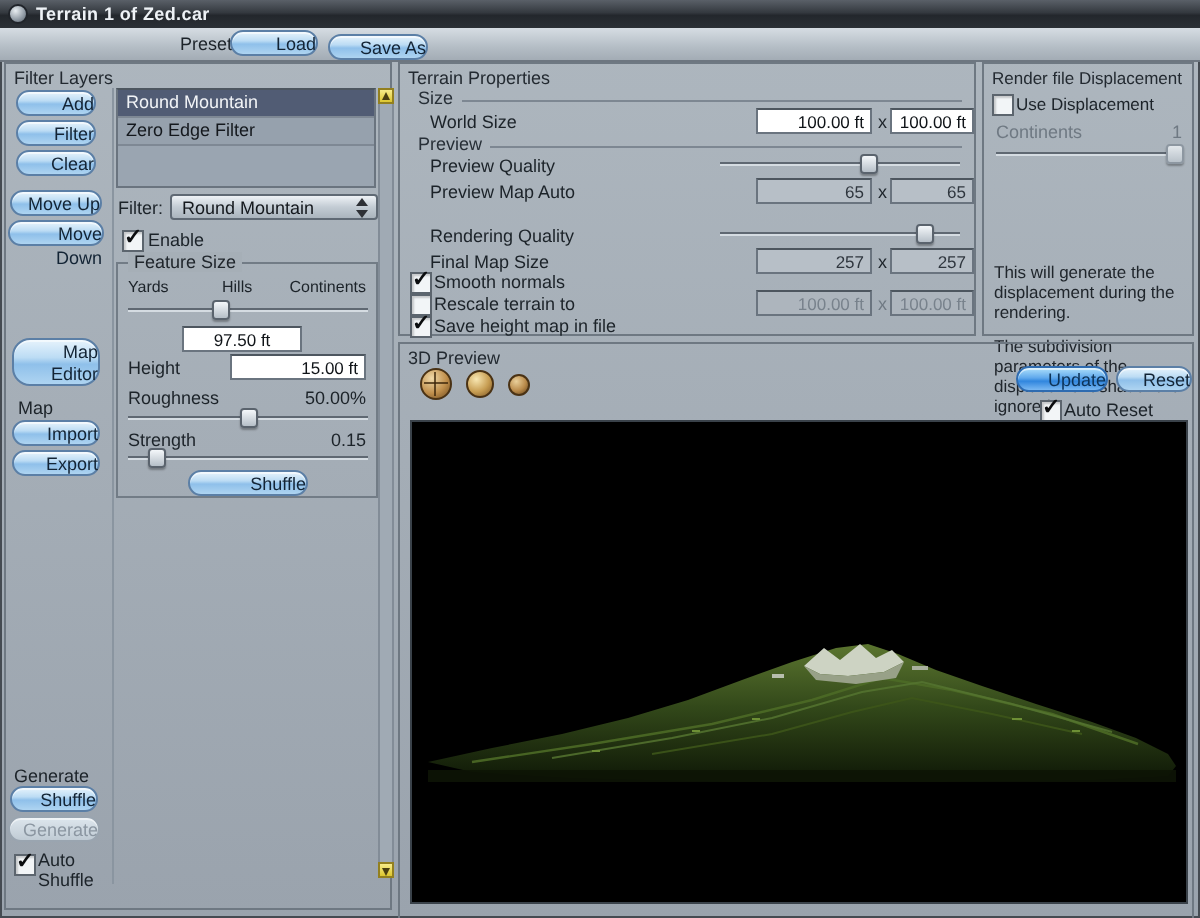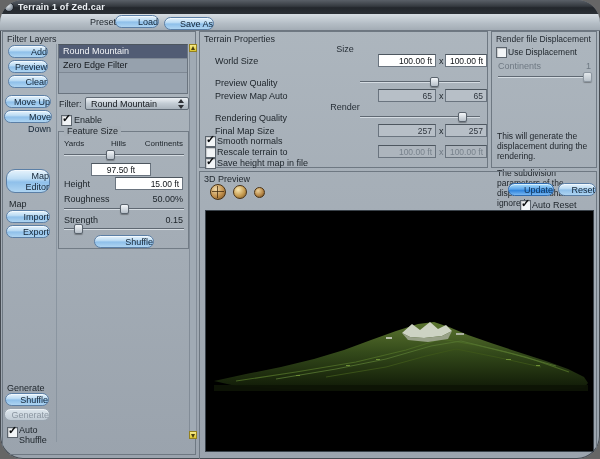--- a/index.html
+++ b/index.html
@@ -1,18 +1,18 @@
 <!DOCTYPE html>
 <html><head>
 <meta charset="utf-8">
 <style>
   html,body{margin:0;padding:0;background:#666;}
   #app{position:relative;width:600px;height:459px;font-family:"Liberation Sans",sans-serif;
        background:linear-gradient(#aeb7bf,#9aa3ad);overflow:hidden;
-       box-shadow:inset 0 0 0 1px #454b52;font-size:9px;color:#1c2329;border-radius:23px;
+       box-shadow:inset 0 0 0 1px #454b52;font-size:9px;color:#1c2329;
        -webkit-font-smoothing:antialiased;}
   
   .titlebar{position:absolute;left:0;top:0;width:600px;height:14px;
     background:linear-gradient(#5a6068,#34393f 45%,#23272c 55%,#2b3036);
     display:flex;align-items:center;}
   .win-icon{width:8px;height:8px;margin:0 4px 0 4px;border-radius:50%;
     background:radial-gradient(circle at 35% 30%,#e8edf1,#8f99a3 60%,#565f68);
     border:1px solid #20242a;}
   .win-title{color:#eef2f6;font-weight:bold;font-size:9px;letter-spacing:.2px;}
   
@@ -62,21 +62,21 @@
   
   .dropdown{position:absolute;height:13px;line-height:12px;box-sizing:border-box;
     background:linear-gradient(#eef2f6,#c3ccd4 50%,#aab4bd);
     border:1px solid #5f6974;border-radius:2px;font-size:9px;padding-left:5px;color:#14181d;}
   .dd-arrows{position:absolute;right:3px;top:1px;width:7px;height:10px;}
   .dd-arrows::before{content:"";position:absolute;left:0;top:0;
     border-left:3.5px solid transparent;border-right:3.5px solid transparent;border-bottom:4px solid #2e3136;}
   .dd-arrows::after{content:"";position:absolute;left:0;bottom:0;
     border-left:3.5px solid transparent;border-right:3.5px solid transparent;border-top:4px solid #2e3136;}
   
-  .subhdr{position:absolute;display:flex;align-items:center;gap:4px;font-size:9px;color:#272f37;flex-direction:column;}
+  .subhdr{position:absolute;display:flex;align-items:center;gap:4px;font-size:9px;color:#272f37;}
   .subhdr .rule{flex:1;border-top:1px solid #7d8792;margin-top:2px;}
   
   .groupbox{position:absolute;border:1px solid #727c86;box-sizing:border-box;}
   .boxtitle{position:absolute;top:-6px;left:5px;background:#a6afb7;padding:0 3px;font-size:9px;color:#20262c;white-space:nowrap;}
   
   .sarrow{position:absolute;width:8px;height:8px;box-sizing:border-box;
     background:linear-gradient(#f7ec8a,#dcc62f);border:1px solid #93801f;}
   .sarrow::after{content:"";position:absolute;left:1px;
     border-left:2.5px solid transparent;border-right:2.5px solid transparent;}
   .sarrow.up::after{top:1px;border-bottom:4px solid #4a3f10;}
@@ -108,21 +108,21 @@
   <div class="presetbar">
     <span class="lbl" style="left:90px;top:3px">Preset:</span>
     <div class="btn" style="left:115px;top:1px;width:44px">Load</div>
     <div class="btn" style="left:164px;top:3px;width:50px">Save As</div>
   </div>
 
   <div class="panel" style="left:2px;top:31px;width:194px;height:424px">
     <span class="ptitle">Filter Layers</span>
 
     <div class="btn" style="left:5px;top:13px;width:40px">Add</div>
-    <div class="btn" style="left:5px;top:28px;width:40px">Preview</div>
+    <div class="btn" style="left:5px;top:28px;width:40px">Filter</div>
     <div class="btn" style="left:5px;top:43px;width:40px">Clear</div>
     <div class="btn" style="left:2px;top:63px;width:46px">Move Up</div>
     <div class="btn" style="left:1px;top:78px;width:48px">Move Down</div>
 
     <div class="vline" style="left:53px;top:12px;height:398px"></div>
 
     <div class="listbox" style="left:55px;top:12px;width:130px;height:50px">
       <div class="list-row checked">
         <span>Round Mountain</span>
       </div>
@@ -195,34 +195,34 @@
 
     <div class="subhdr" style="left:9px;top:12px;width:272px">
       <span>Size</span>
         <span class="rule"></span>
     </div>
     <span class="lbl" style="left:15px;top:24px">World Size</span>
     <div class="field" style="left:178px;top:22px;width:58px">100.00 ft</div>
     <span class="lbl" style="left:239px;top:24px">x</span>
     <div class="field" style="left:245px;top:22px;width:42px">100.00 ft</div>
 
+    <div class="subhdr" style="left:9px;top:35px;width:272px">
+      <span>Preview</span>
+        <span class="rule"></span>
+    </div>
     <span class="lbl" style="left:15px;top:46px">Preview Quality</span>
     <div class="slider" style="left:160px;top:45px;width:120px">
       <div class="track"></div>
       <div class="thumb" style="left: 62%;"></div>
     </div>
     <span class="lbl" style="left:15px;top:59px">Preview Map Auto</span>
     <div class="field gray" style="left:178px;top:57px;width:58px">65</div>
     <span class="lbl" style="left:239px;top:59px">x</span>
     <div class="field gray" style="left:245px;top:57px;width:42px">65</div>
 
-    <div class="subhdr" style="left:9px;top:70px;width:272px">
-      <span>Render</span>
-        <span class="rule"></span>
-    </div>
     <span class="lbl" style="left:15px;top:81px">Rendering Quality</span>
     <div class="slider" style="left:160px;top:80px;width:120px">
       <div class="track"></div>
       <div class="thumb" style="left: 85%;"></div>
     </div>
     <span class="lbl" style="left:15px;top:94px">Final Map Size</span>
     <div class="field gray" style="left:178px;top:92px;width:58px">257</div>
     <span class="lbl" style="left:239px;top:94px">x</span>
     <div class="field gray" style="left:245px;top:92px;width:42px">257</div>
 

